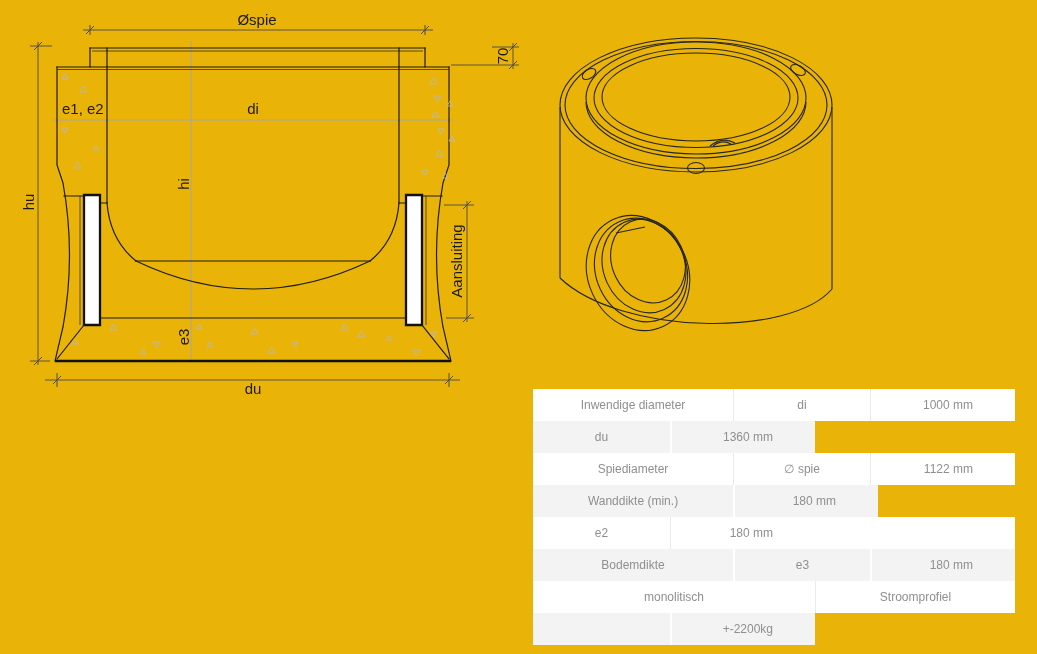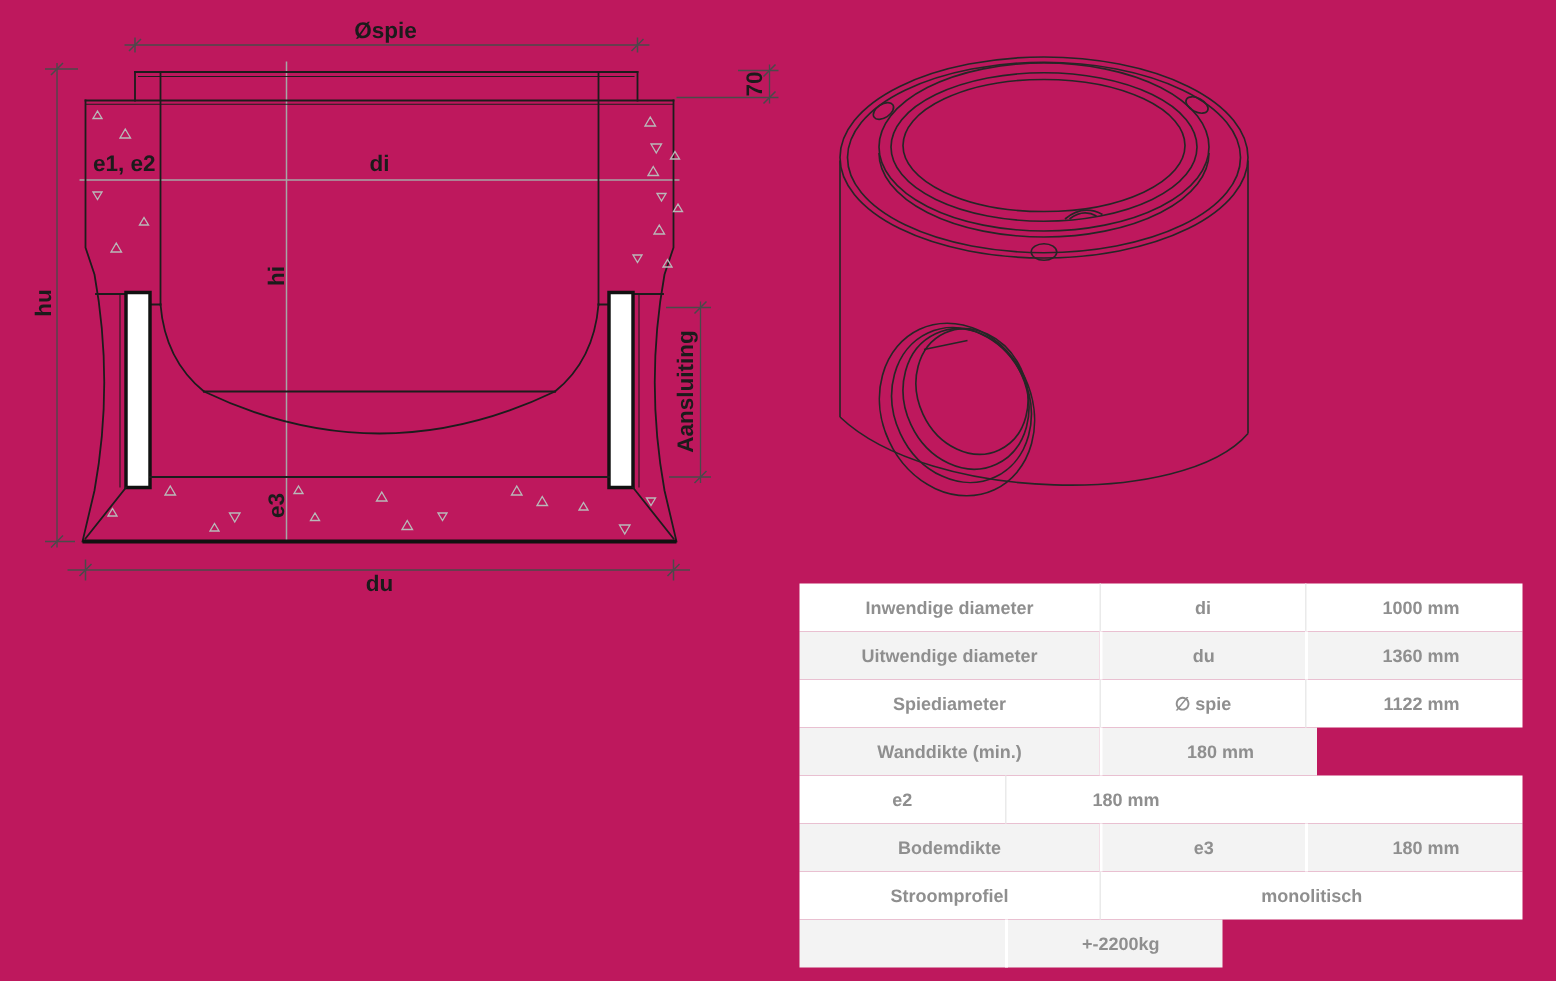--- a/index.html
+++ b/index.html
@@ -1,17 +1,17 @@
 <!DOCTYPE html>
 <html><head>
 <meta charset="utf-8">
 <style>
   html,body{margin:0;padding:0;background:#ffffff;}
-  #canvas{position:relative;width:1037px;height:654px;background:#be185d;overflow:hidden;
-          font-family:"Liberation Sans",sans-serif;font-weight:bold;}
+  #canvas{position:relative;width:1037px;height:654px;background:#eab308;overflow:hidden;
+          font-family:"Liberation Sans",sans-serif;}
   #tech-svg{position:absolute;left:0;top:0;}
   
   .ln    {stroke:#1c1c1c;stroke-width:1.2;fill:none;stroke-linecap:square;}
   .ln-thin{stroke:#1c1c1c;stroke-width:0.7;fill:none;}
   .ln-bold{stroke:#111;stroke-width:2.3;fill:#fff;}
   .ln-base{stroke:#111;stroke-width:2.6;fill:none;}
   .dim   {stroke:#4a4a4a;stroke-width:0.9;fill:none;}
   .dim-lt{stroke:#a6a6a6;stroke-width:1;fill:none;}
   .tick  {stroke:#4a4a4a;stroke-width:1;fill:none;}
   .stip  {stroke:#b9b9b9;stroke-width:0.9;fill:none;}
@@ -162,21 +162,20 @@
     </g>
   </svg>
 
   <div class="spec-table">
     <div class="t-row">
       <div class="cell c1">Inwendige diameter</div>
       <div class="cell c2">di</div>
       <div class="cell c3">1000 mm</div>
     </div>
     <div class="t-row">
-      <div class="cell c1">Uitwendige diameter</div>
       <div class="cell c2">du</div>
       <div class="cell c3">1360 mm</div>
     </div>
     <div class="t-row">
       <div class="cell c1">Spiediameter</div>
       <div class="cell c2">∅ spie</div>
       <div class="cell c3">1122 mm</div>
     </div>
     <div class="t-row">
       <div class="cell c1">Wanddikte (min.)</div>
@@ -185,22 +184,22 @@
     <div class="t-row">
       <div class="cell c2">e2</div>
       <div class="cell c3">180 mm</div>
     </div>
     <div class="t-row">
       <div class="cell c1">Bodemdikte</div>
       <div class="cell c2">e3</div>
       <div class="cell c3">180 mm</div>
     </div>
     <div class="t-row">
+      <div class="cell cm">monolitisch</div>
       <div class="cell c1">Stroomprofiel</div>
-      <div class="cell cm">monolitisch</div>
     </div>
     <div class="t-row">
       <div class="cell c2"></div>
       <div class="cell c3">+-2200kg</div>
     </div>
   </div>
 
 </div>
 
 </body></html>

